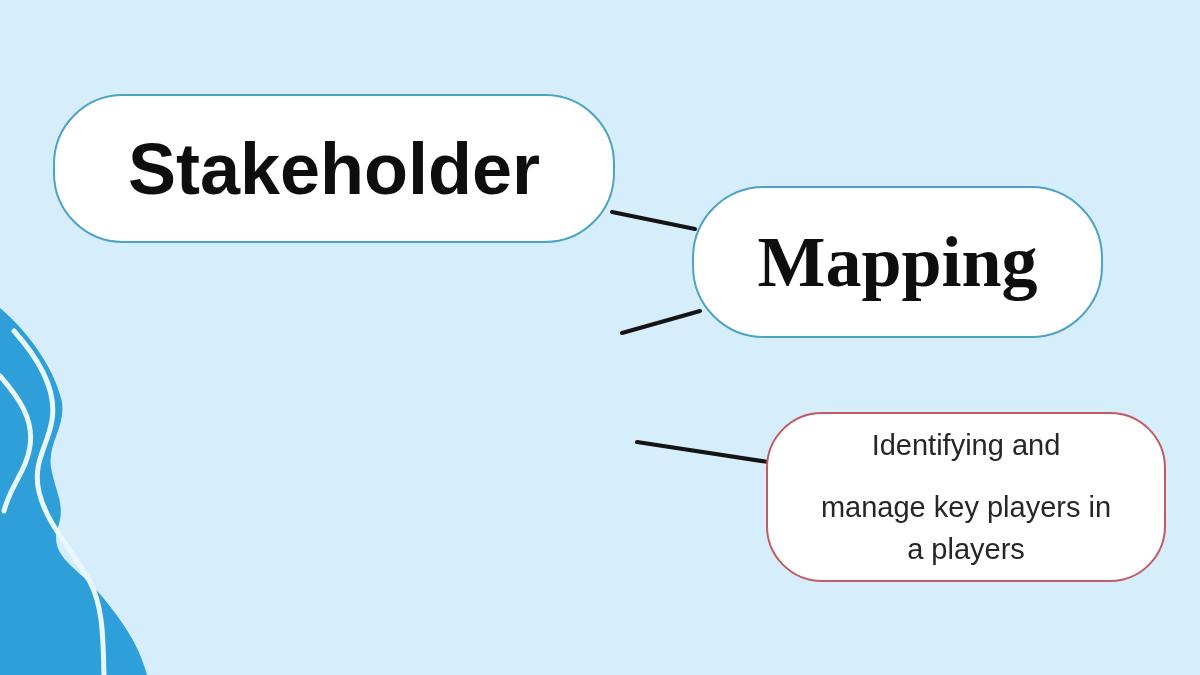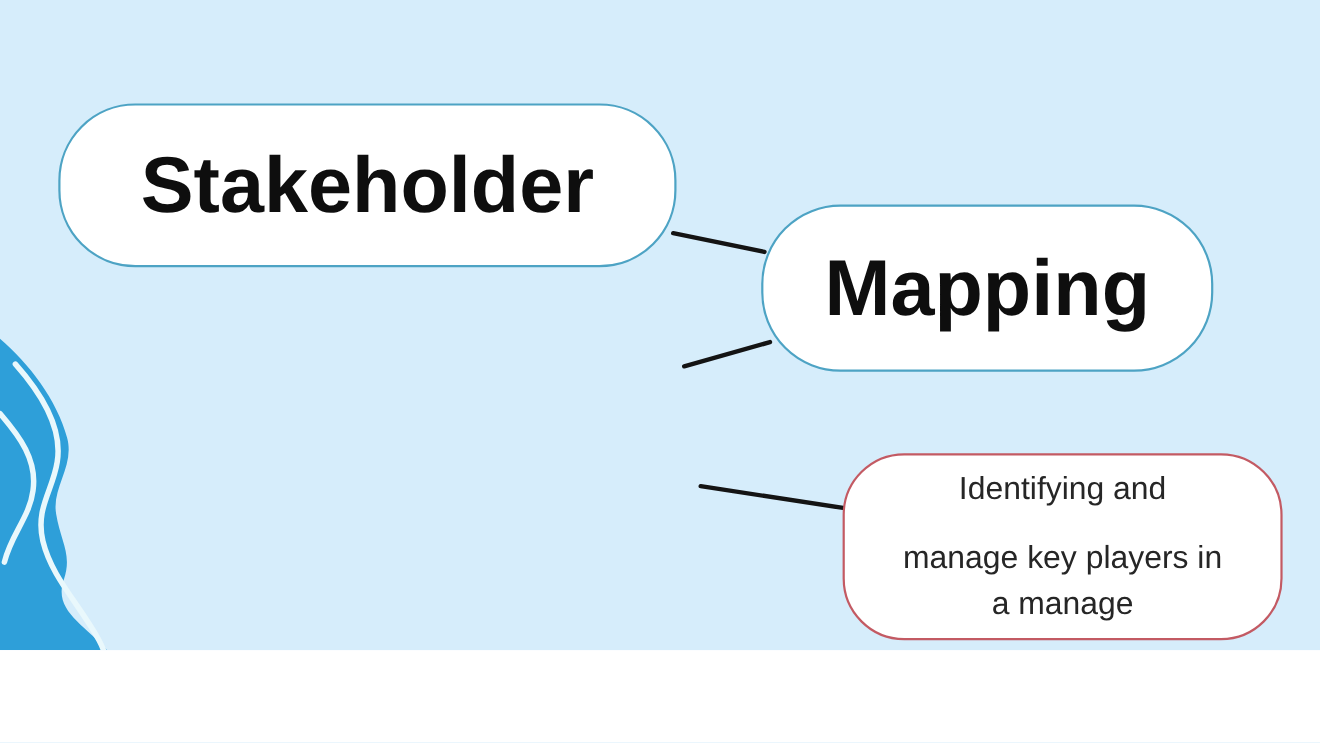--- a/index.html
+++ b/index.html
@@ -8,21 +8,21 @@
   }
   body {
     width: 1200px;
     height: 675px;
     overflow: hidden;
     font-family: "Liberation Sans", sans-serif;
   }
   .canvas {
     position: relative;
     width: 1200px;
-    height: 591px;
+    height: 675px;
     background: #d6edfb;
     overflow: hidden;
   }
   .bg-layer {
     position: absolute;
     inset: 0;
     width: 1200px;
     height: 675px;
     display: block;
   }
@@ -100,24 +100,24 @@
 
     <line x1="612" y1="212" x2="695" y2="229" stroke-width="4" stroke-linecap="round" style="stroke: rgb(20, 20, 20);"></line>
     <line x1="622" y1="333" x2="700" y2="311" stroke-width="4" stroke-linecap="round" style="stroke: rgb(20, 20, 20);"></line>
     <line x1="637" y1="442" x2="768" y2="462" stroke-width="4" stroke-linecap="round" style="stroke: rgb(20, 20, 20);"></line>
   </svg>
 
   <div class="node node-stakeholder" style="border-color: rgb(77, 163, 196);">
     <span class="node-title" style="color: rgb(14, 14, 14);">Stakeholder</span>
   </div>
 
-  <div class="node node-mapping" style="border-color: rgb(77, 163, 196);">
+  <div class="node node-mapping" style="border-color: rgb(77, 163, 196); font-family: Liberation Serif, serif;">
     <span class="node-title" style="color: rgb(14, 14, 14);">Mapping</span>
   </div>
 
 
   <div class="node node-description" style="border-color: rgb(195, 90, 99);">
     <span class="desc-line" style="color: rgb(38, 38, 38);">Identifying and</span>
     <span class="desc-line" style="color: rgb(38, 38, 38); margin-top: 20px;">manage key players in</span>
-    <span class="desc-line" style="color: rgb(38, 38, 38);">a manage</span>
+    <span class="desc-line" style="color: rgb(38, 38, 38);">a players</span>
   </div>
 
 </div>
 
 </body></html>

